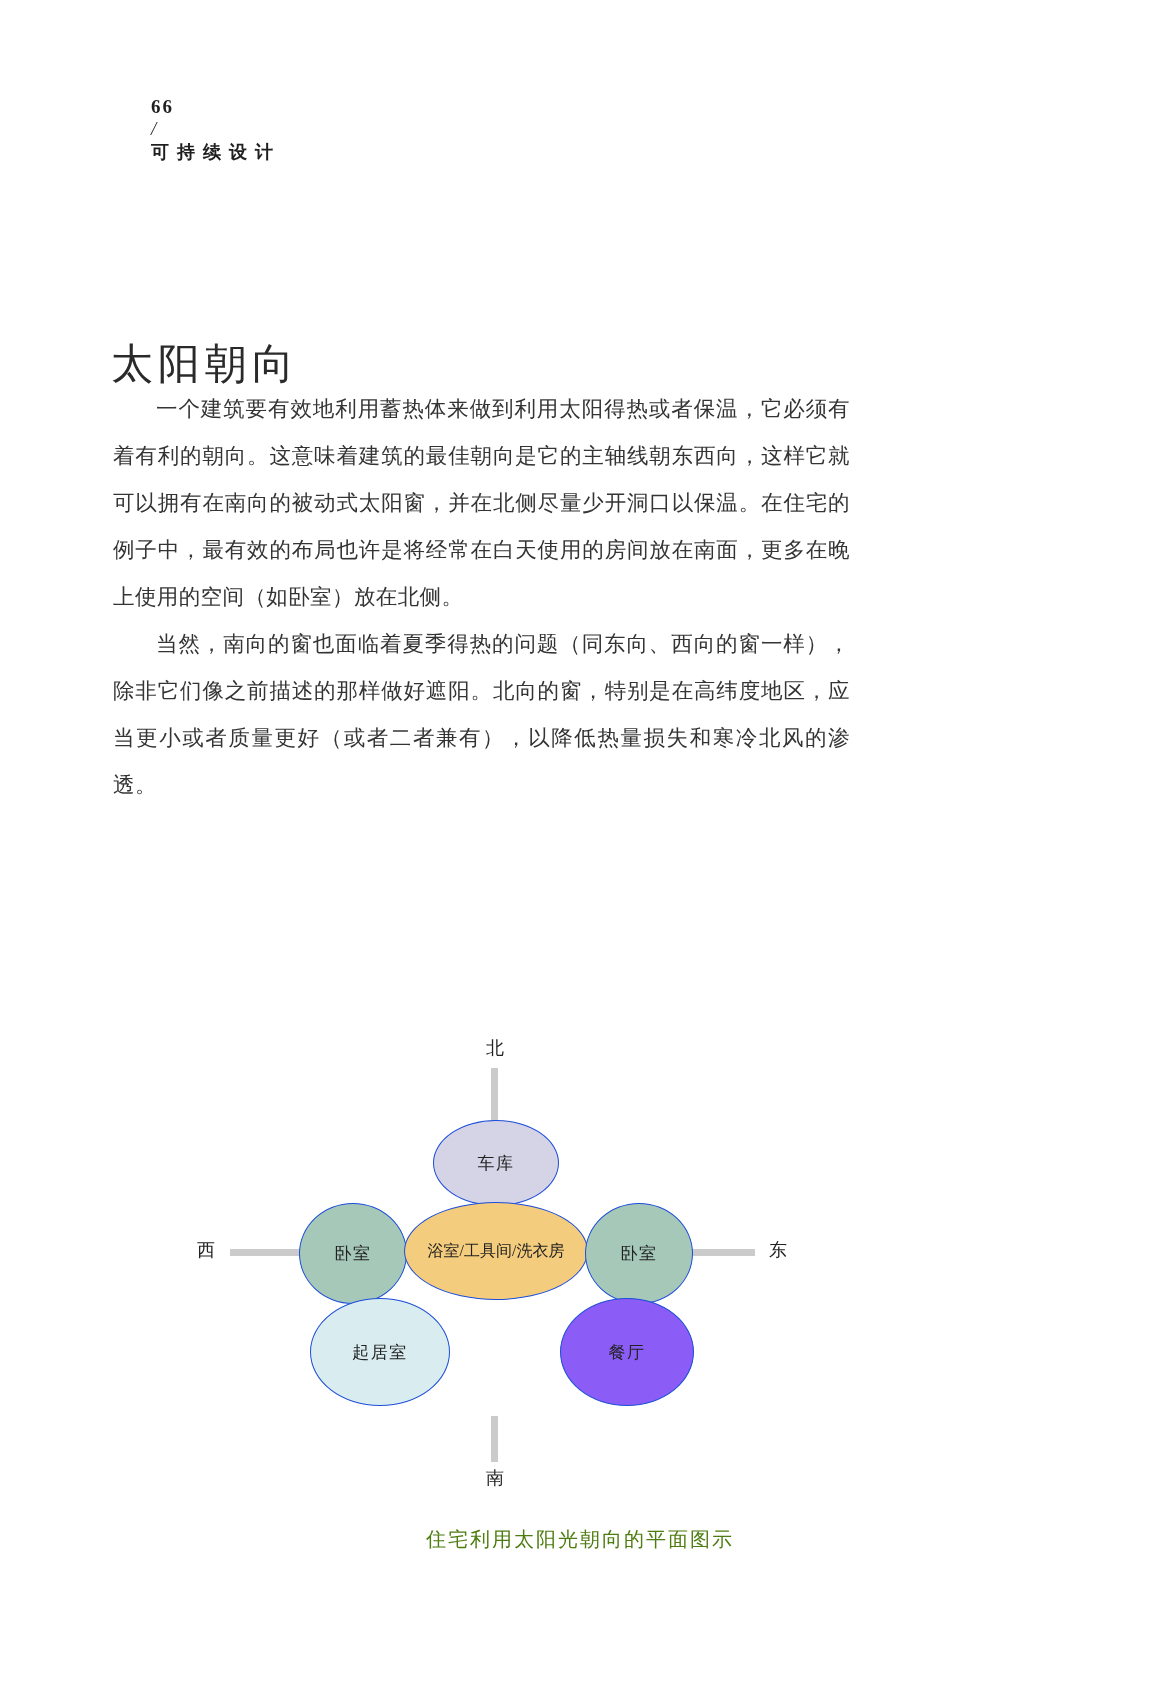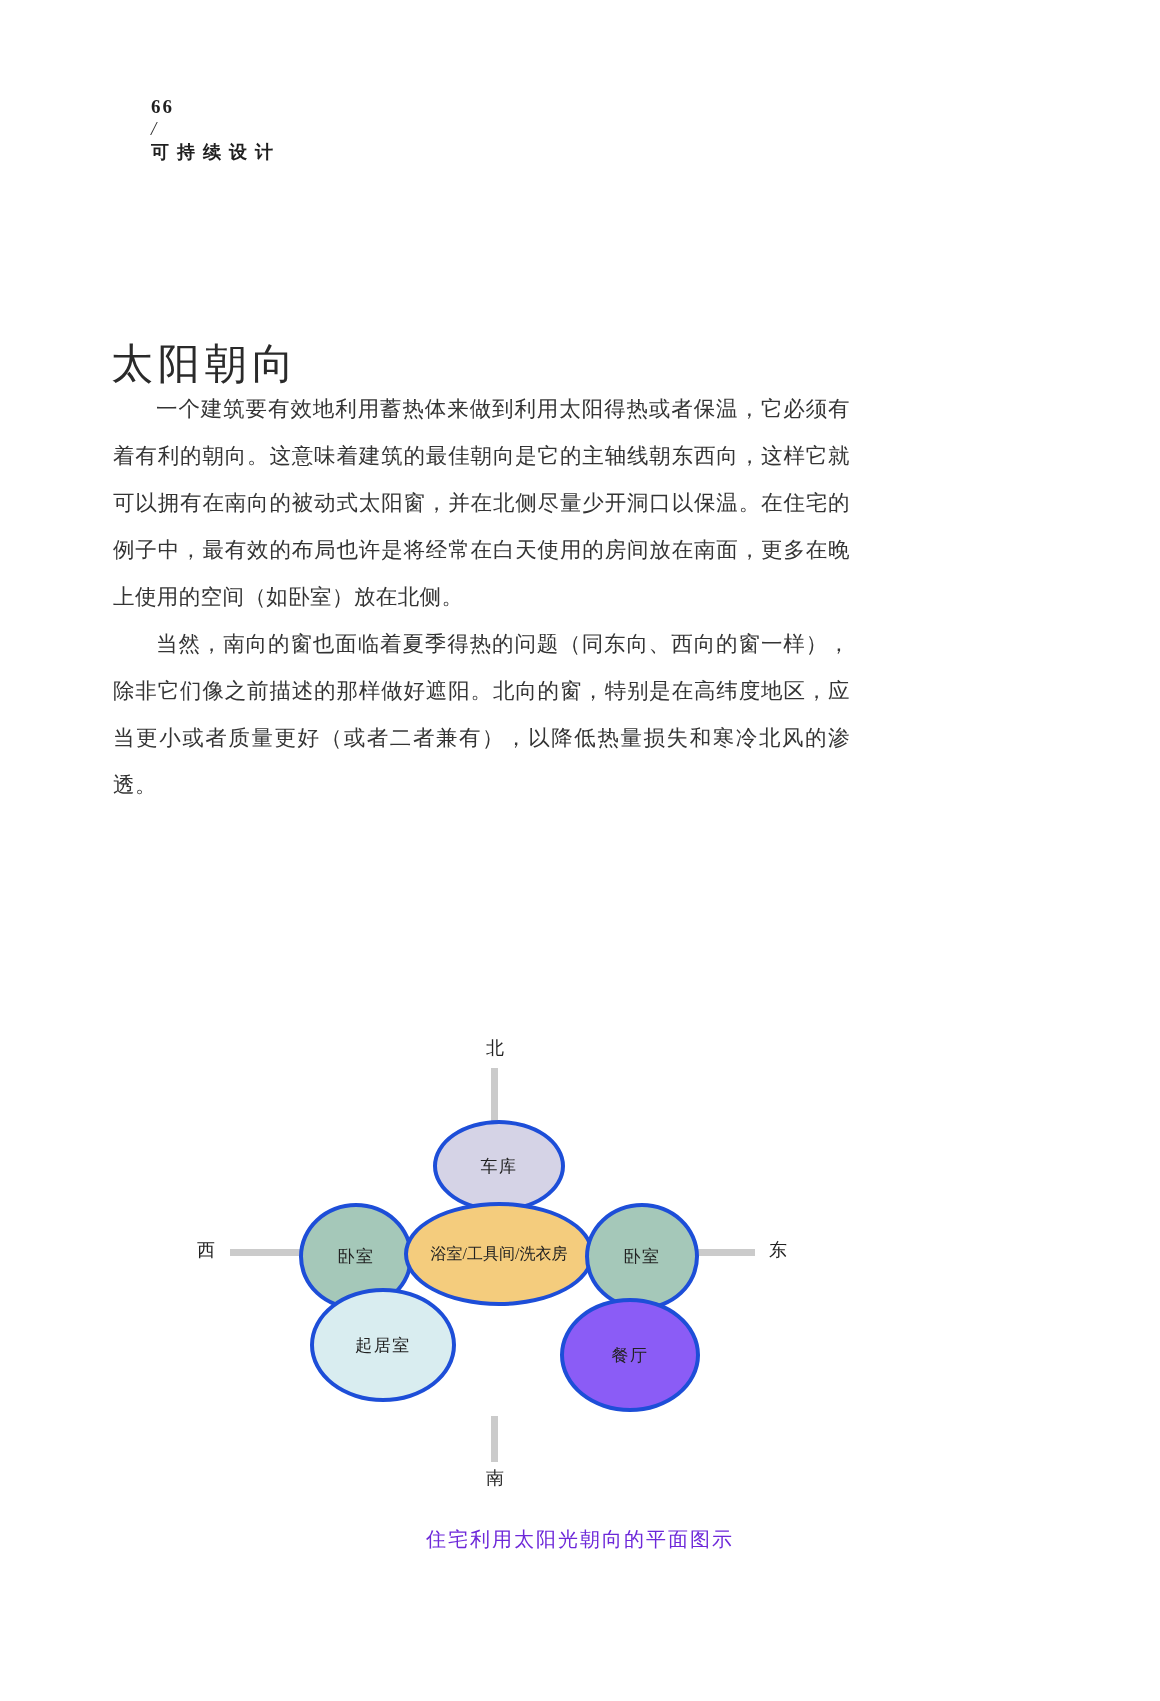--- a/index.html
+++ b/index.html
@@ -36,35 +36,35 @@
   .axis-south{left:491px;top:396px;width:7px;height:46px;}
   .compass{
     position:absolute;z-index:1;width:60px;text-align:center;
     font-family:"DejaVu Serif", serif;font-size:18px;color:#222;
   }
   .compass-n{left:465px;top:16px;}
   .compass-w{left:176px;top:218px;}
   .compass-e{left:748px;top:218px;}
   .compass-s{left:465px;top:446px;}
   .room{
-    position:absolute;z-index:2;border:4px solid #1d4ed8;border-radius:50%;
+    position:absolute;z-index:2;border:1px solid #1d4ed8;border-radius:50%;
     display:flex;align-items:center;justify-content:center;text-align:center;
     font-family:"DejaVu Serif", serif;font-size:17px;letter-spacing:1.5px;color:#222;
   }
   .room-garage{left:433px;top:100px;width:124px;height:84px;background:#d5d3e6;}
   .room-bed-w{left:299px;top:183px;width:106px;height:99px;background:#a5c8b9;}
   .room-bath{left:404px;top:182px;width:182px;height:96px;background:#f4cc7d;
              font-size:16px;letter-spacing:0;font-family:Liberation Serif, serif;}
   .room-bed-e{left:585px;top:183px;width:106px;height:99px;background:#a5c8b9;}
-  .room-living{left:310px;top:268px;width:138px;height:106px;background:#d9edf0;}
+  .room-living{left:310px;top:278px;width:138px;height:106px;background:#d9edf0;}
   .room-kitchen{left:448px;top:276px;width:94px;height:122px;background:#f7f3c2;}
   .room-dining{left:560px;top:278px;width:132px;height:106px;background:#8b5cf6;}
   .fig-caption{
     position:absolute;left:0;top:506px;width:100%;text-align:center;z-index:1;
-    font-size:20px;letter-spacing:2px;color:#6d28d9;
+    font-size:20px;letter-spacing:2px;color:#4d7c0f;
     font-family:"Liberation Sans", sans-serif;
   }
 </style>
 </head>
 <body>
 
 <div class="running-head">
   <span class="pagenum">66</span>
   <span class="sep">/</span>
   <span class="booktitle">可持续设计</span>

